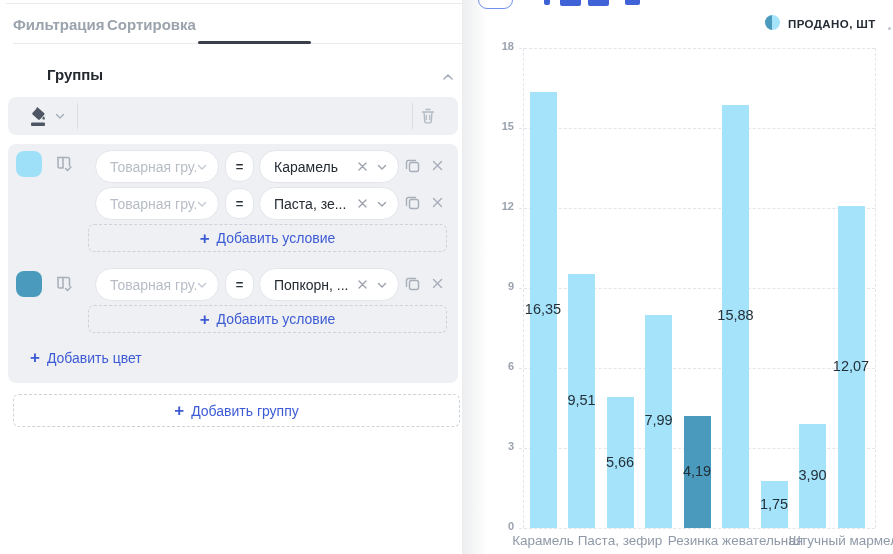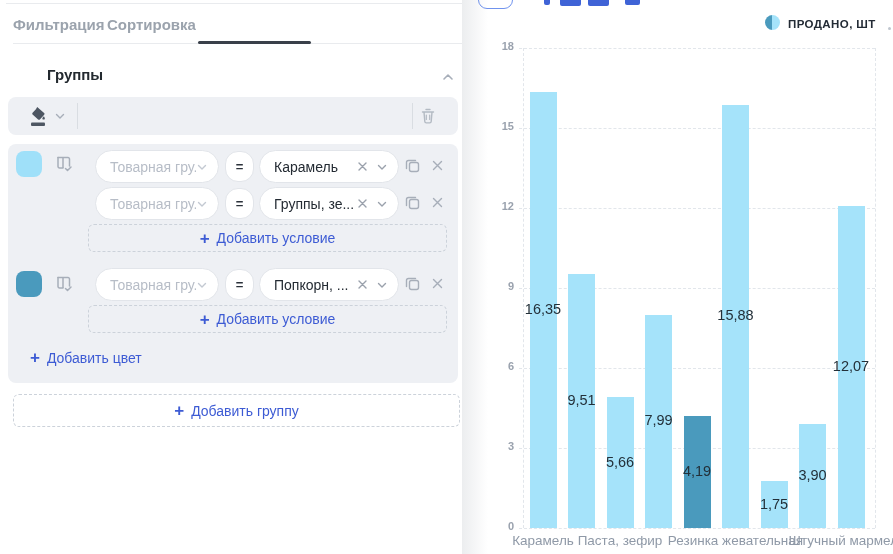--- a/index.html
+++ b/index.html
@@ -127,21 +127,21 @@
       </span>
 
       <div class="pill disabled" style="left:87px;top:43px;width:124px;">
         <span class="lbl">Товарная гру...</span>
         <span class="icon"><svg width="12" height="12" viewBox="0 0 12 12" fill="none">
               <path d="M2.5 4.5L6 8l3.5-3.5" stroke="#c3c9d2" stroke-width="1.4" stroke-linecap="round" stroke-linejoin="round"></path>
             </svg></span>
       </div>
       <div class="eq-pill" style="left:217px;top:44px;">=</div>
       <div class="pill value" style="left:251px;top:43px;width:140px;">
-        <span class="lbl">Группы, зе...</span>
+        <span class="lbl">Паста, зе...</span>
         <span class="icon" style="margin-right:8px;"><svg width="11" height="11" viewBox="0 0 11 11">
               <path d="M2 2l7 7M9 2l-7 7" stroke="#9aa1ac" stroke-width="1.4" stroke-linecap="round"></path>
             </svg></span>
         <span class="icon"><svg width="12" height="12" viewBox="0 0 12 12" fill="none">
               <path d="M2.5 4.5L6 8l3.5-3.5" stroke="#9aa1ac" stroke-width="1.4" stroke-linecap="round" stroke-linejoin="round"></path>
             </svg></span>
       </div>
       <span class="icon abs" style="left:396px;top:50px;">
         <svg width="17" height="17" viewBox="0 0 17 17" fill="none">
             <rect x="5.5" y="5.5" width="9" height="9" rx="2" stroke="currentColor" stroke-width="1.4"></rect>

